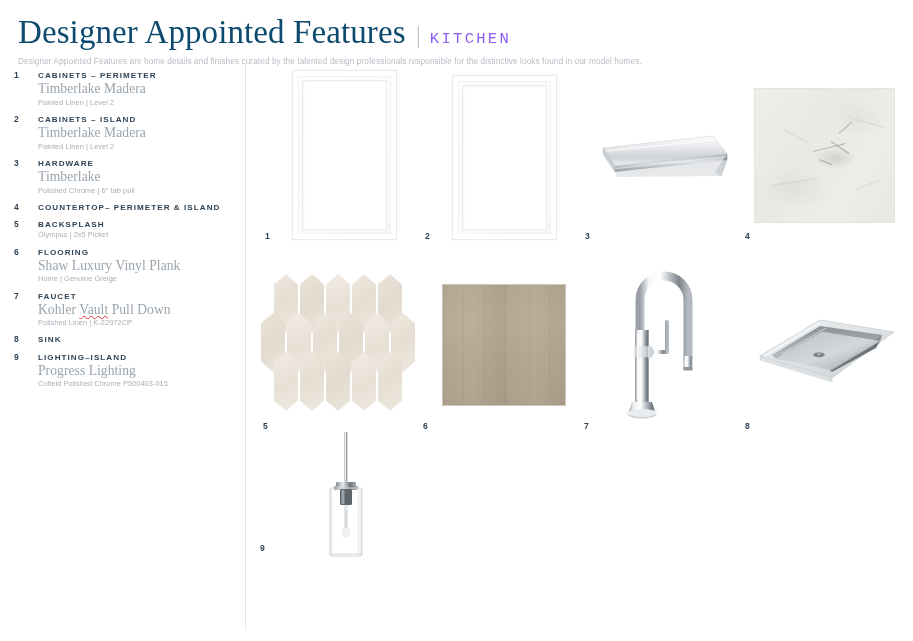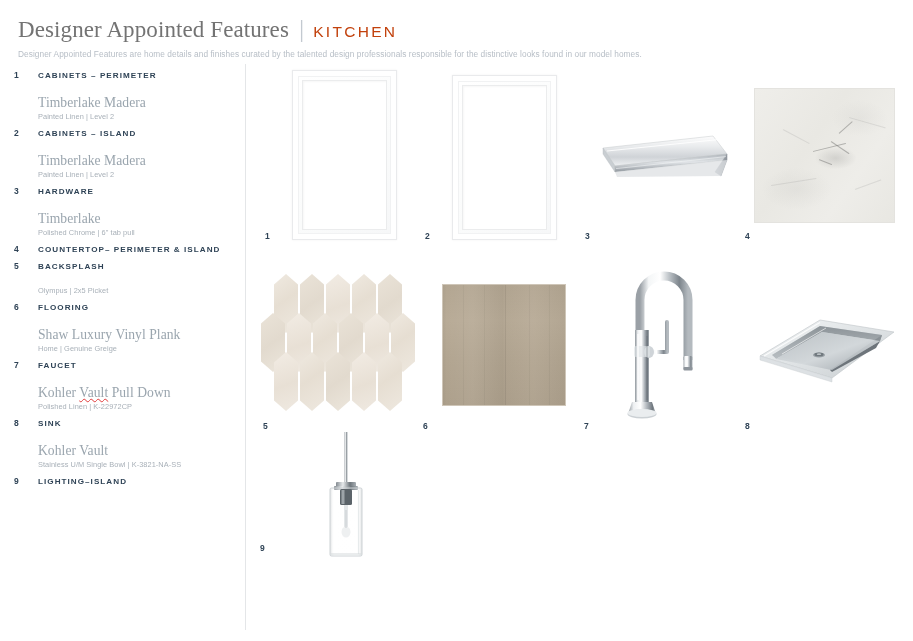--- a/index.html
+++ b/index.html
@@ -27,37 +27,37 @@
     width: 880px;
   }
   .title-row {
     display: flex;
     align-items: baseline;
     gap: 0px;
     white-space: nowrap;
   }
   .title-main {
     font-family: "Liberation Serif", serif;
-    font-size: 23px;
+    font-size: 33px;
     letter-spacing: 0.1px;
-    color: #737373;
+    color: #0c4a6e;
     font-weight: 400;
   }
   .title-divider {
     font-family: "Liberation Serif", serif;
     font-size: 26px;
     color: #c3c9d0;
     margin: 0 9px 0 10px;
     font-weight: 300;
   }
   .title-sub {
-    font-family: Liberation Sans, sans-serif;
+    font-family: Liberation Mono, monospace;
     font-size: 15.5px;
     letter-spacing: 2.3px;
-    color: #c2410c;
+    color: #8b5cf6;
     font-weight: 400;
   }
   .subtitle {
     margin-top: 5px;
     font-family: "Liberation Sans", sans-serif;
     font-size: 8.3px;
     letter-spacing: 0.06px;
     color: #b7bec6;
     white-space: nowrap;
   }
@@ -94,21 +94,21 @@
     letter-spacing: 0.2px;
   }
   .spec-cat {
     font-family: "Liberation Sans", sans-serif;
     font-size: 8.1px;
     font-weight: 700;
     letter-spacing: 1.05px;
     color: #2f4356;
     white-space: nowrap;
   }
-  .spec-body { padding-left: 24px; margin-top: 15px; }
+  .spec-body { padding-left: 24px; margin-top: 1px; }
   .spec-brand {
     font-family: "Liberation Serif", serif;
     font-size: 13.6px;
     color: #9aa5ae;
     letter-spacing: 0.05px;
     line-height: 1.12;
     white-space: nowrap;
   }
   .spec-detail {
     font-family: "Liberation Sans", sans-serif;
@@ -301,30 +301,30 @@
         <div class="spec-brand"><span>Kohler </span><span class="misspell-serif">Vault</span><span> Pull Down</span></div>
         <div class="spec-detail">Polished Linen |  K-22972CP</div>
       </div>
     </div>
 
     <div class="spec-item">
       <div class="spec-head">
         <span class="spec-num">8</span>
         <span class="spec-cat">SINK</span>
       </div>
-      <div class="spec-body">
-        <div class="spec-brand">Kohler Vault</div>
-        <div class="spec-detail">Stainless U/M Single Bowl |  K-3821-NA-SS</div>
-      </div>
     </div>
 
     <div class="spec-item">
       <div class="spec-head">
         <span class="spec-num">9</span>
         <span class="spec-cat">LIGHTING–ISLAND</span>
+      </div>
+      <div class="spec-body">
+        <div class="spec-brand">Progress Lighting</div>
+        <div class="spec-detail">Cofield Polished Chrome P500403-015</div>
       </div>
     </div>
 
   </div>
 
   <div class="door-outer" style="left:292px; top:70px; width:105px; height:170px;">
     <div class="door-inner-1"></div>
     <div class="door-inner-2"></div>
   </div>
   <div class="swatch-num" style="left:265px; top:231px;">1</div>

